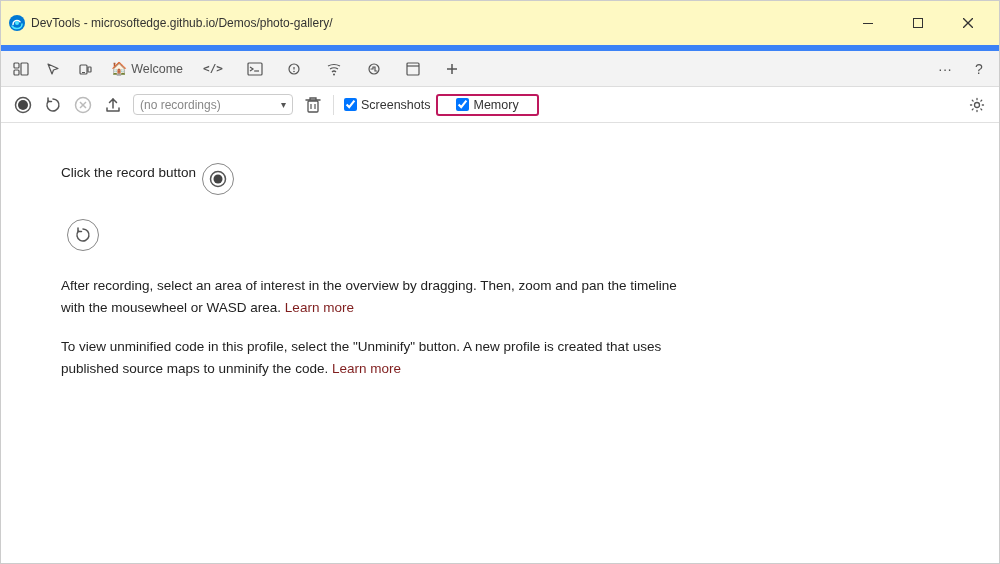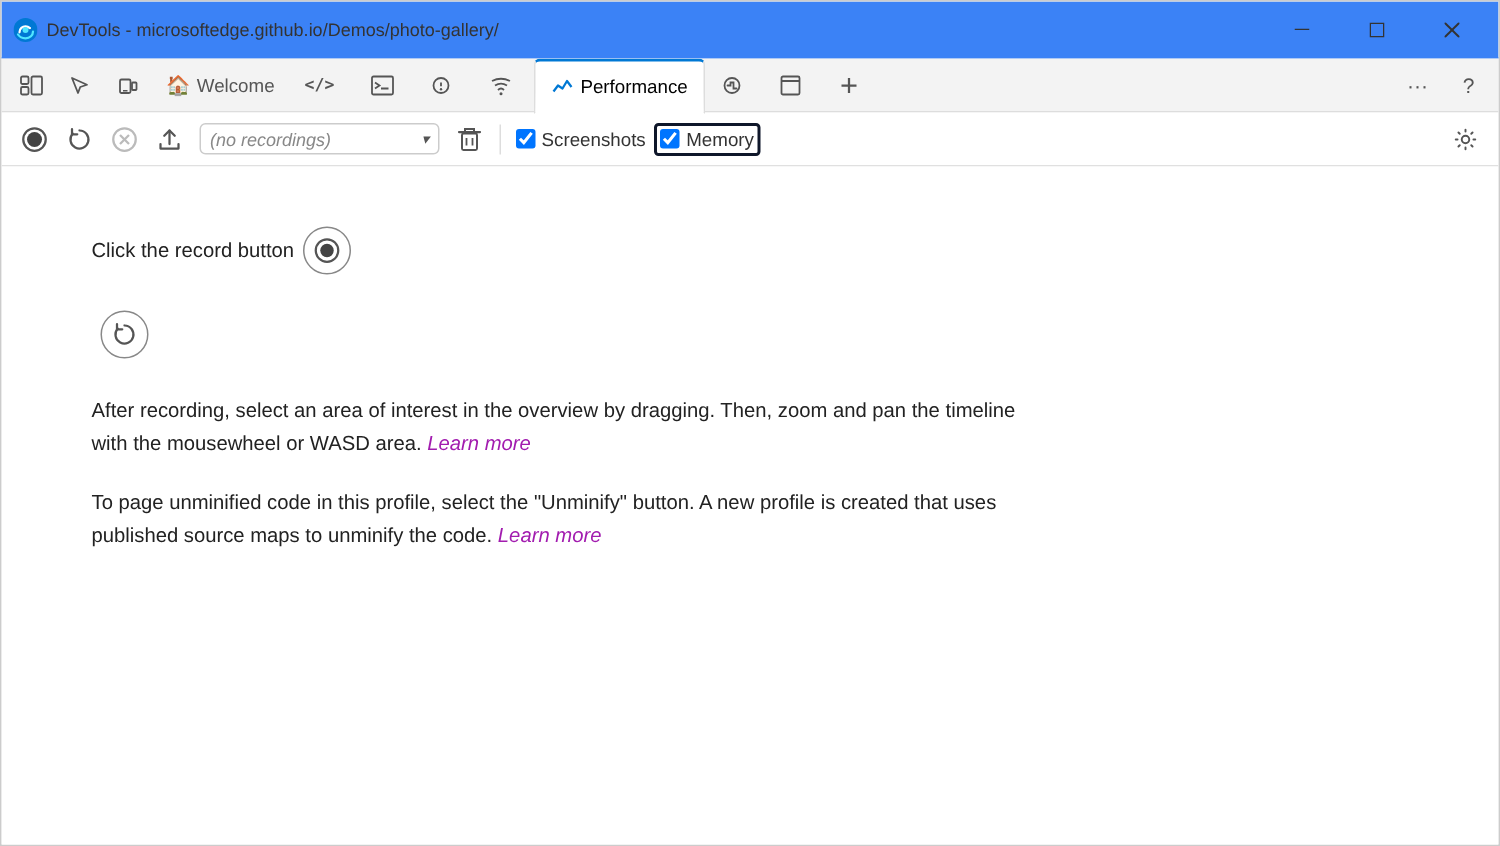--- a/index.html
+++ b/index.html
@@ -10,24 +10,24 @@
       width: 1000px;
       height: 564px;
       overflow: hidden;
       border: 1px solid #ccc;
     }
 
     
     .title-bar {
       display: flex;
       align-items: center;
-      background: #3b82f6;
-      height: 38px;
+      background: #fef9c3;
+      height: 50px;
       padding: 0 8px;
-      border-bottom: 1px solid #3b82f6;
+      border-bottom: 6px solid #3b82f6;
       user-select: none;
     }
     .title-bar-icon {
       width: 16px; height: 16px;
       margin-right: 6px;
       display: flex; align-items: center; justify-content: center;
     }
     .title-bar-text {
       flex: 1;
       font-size: 12px;
@@ -117,21 +117,20 @@
       border: 1px solid #ccc;
       border-radius: 4px;
       padding: 0 6px;
       height: 21px;
       min-width: 160px;
       background: #fff;
       cursor: pointer;
       font-size: 12px;
       color: #888;
       margin: 0 4px;
-      font-style: italic;
     }
     .recording-selector .chevron {
       margin-left: auto;
       font-size: 10px;
       color: #555;
     }
     .toolbar-separator {
       width: 1px;
       height: 20px;
       background: #ddd;
@@ -141,41 +140,40 @@
       display: flex; align-items: flex-start; gap: 4px;
       font-size: 12.5px;
       color: #333;
       cursor: pointer;
       padding: 2px 4px;
       border-radius: 3px;
     }
     .checkbox-label input { cursor: pointer; }
     .memory-checkbox-wrap {
       display: flex; align-items: center; gap: 4px;
-      padding: 2px 2px;
-      border: 2px solid #0f172a;
+      padding: 2px 18px;
+      border: 2px solid #be185d;
       border-radius: 3px;
       cursor: pointer;
     }
     .memory-checkbox-wrap label { font-size: 12.5px; color: #333; cursor: pointer; font-weight: 500; }
     .toolbar-settings {
       margin-left: auto;
     }
 
     
     .main-content {
       padding: 40px 60px 30px 60px;
       background: #fff;
       height: calc(564px - 32px - 36px - 36px);
       overflow-y: auto;
     }
 
     .instruction-row {
       display: flex;
-      align-items: center;
       margin-bottom: 24px;
       font-size: 13.5px;
       color: #222;
       line-height: 1.5;
     }
     .instruction-row .icon-btn-demo {
       display: inline-flex;
       align-items: center;
       justify-content: center;
       width: 32px; height: 32px;
@@ -189,23 +187,22 @@
 
     .instruction-block {
       font-size: 13.5px;
       color: #222;
       line-height: 1.6;
       margin-bottom: 18px;
       max-width: 620px;
     }
     .instruction-block b { font-weight: 400; }
     .instruction-block a {
-      color: #a21caf;
+      color: #7f1d1d;
       text-decoration: none;
-      font-style: italic;
     }
 
     
     svg { display: block; }
   </style>
 </head>
 <body>
 
 <div class="title-bar">
   <div class="title-bar-icon">
@@ -295,28 +292,20 @@
     <span class="tab-icon">
       <svg width="16" height="14" viewBox="0 0 16 14">
         <path d="M2 4 Q8 1 14 4" fill="none" stroke="#555" stroke-width="1.2"></path>
         <path d="M4 7 Q8 4.5 12 7" fill="none" stroke="#555" stroke-width="1.2"></path>
         <path d="M6 10 Q8 8 10 10" fill="none" stroke="#555" stroke-width="1.2"></path>
         <circle cx="8" cy="12.5" r="1" fill="#555"></circle>
       </svg>
     </span>
   </div>
 
-  <div class="devtools-tab active">
-    <span class="tab-icon">
-      <svg width="16" height="14" viewBox="0 0 16 14">
-        <path d="M2 10 L5 6 L8 8 L11 3 L14 7" fill="none" stroke="#0078d4" stroke-width="1.5" stroke-linejoin="round"></path>
-      </svg>
-    </span>
-    <span>Performance</span>
-  </div>
 
   <div class="devtools-tab">
     <span class="tab-icon">
       <svg width="16" height="14" viewBox="0 0 16 14">
         <circle cx="8" cy="7" r="5" fill="none" stroke="#555" stroke-width="1.2"></circle>
         <path d="M5 7 h2 v-2 h2 v4 h2" fill="none" stroke="#555" stroke-width="1.2" stroke-linecap="round"></path>
       </svg>
     </span>
   </div>
 
@@ -434,16 +423,16 @@
         <polyline points="4,2 4,5.5 7.5,5.5" fill="none" stroke="#555" stroke-width="1.5" stroke-linecap="round" stroke-linejoin="round"></polyline>
       </svg>
     </span>
   </div>
 
   <div class="instruction-block">
     <span>After recording, select an area of interest in the overview by dragging. Then, zoom and pan the timeline with the mousewheel or </span><b>WASD</b><span> area. </span><a href="#">Learn more</a>
   </div>
 
   <div class="instruction-block">
-    <span>To page unminified code in this profile, select the "Unminify" button. A new profile is created that uses published source maps to unminify the code. </span><a href="#">Learn more</a>
+    <span>To view unminified code in this profile, select the "Unminify" button. A new profile is created that uses published source maps to unminify the code. </span><a href="#">Learn more</a>
   </div>
 
 </div>
 
 </body></html>

